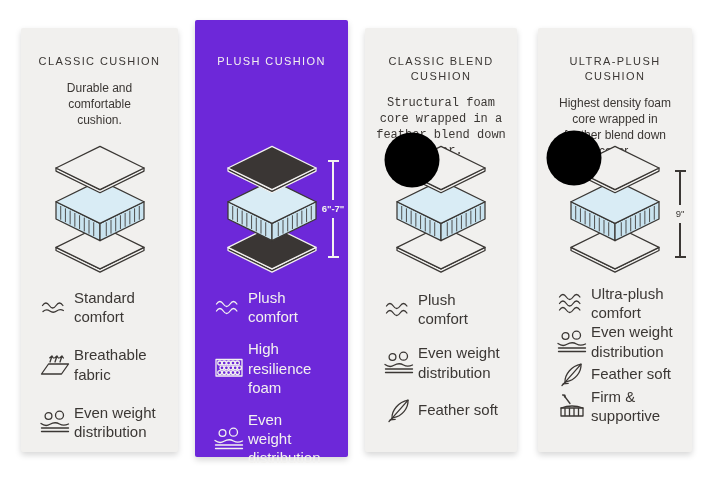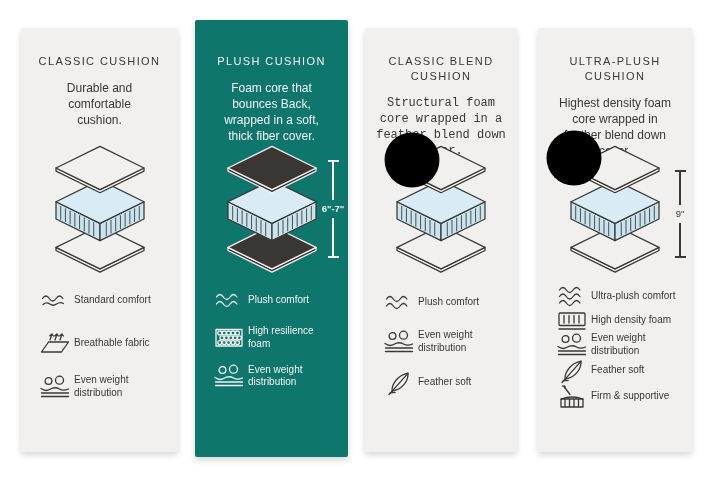--- a/index.html
+++ b/index.html
@@ -1,21 +1,21 @@
 <!DOCTYPE html>
 <html><head>
 <meta charset="utf-8">
 <style>
   html,body{margin:0;padding:0;background:#ffffff;}
   .stage{position:relative;width:720px;height:480px;background:#ffffff;overflow:hidden;
          font-family:"Liberation Sans",sans-serif;color:#3a3734;}
   .card{position:absolute;background:#f1f0ee;border-radius:2px;
         box-shadow:0 3px 6px rgba(0,0,0,.16);color:#3b3734;
         --slab:#f1f0ee;--slabink:#3a3734;--ink:#3a3734;}
-  .card.dark{background:#0f766e;color:#f3f2f0;--slab:#3a3634;--slabink:#f3f2f0;}
+  .card.dark{background:#6d28d9;color:#f3f2f0;--slab:#3a3634;--slabink:#f3f2f0;}
   .c1{left:21px;top:28px;width:157px;height:424px;}
   .c2{left:195px;top:20px;width:153px;height:437px;}
   .c3{left:365px;top:28px;width:152px;height:424px;}
   .c4{left:538px;top:28px;width:154px;height:424px;}
 
   .title{margin:26px 8px 0;text-align:center;font-size:11px;font-weight:normal;
          letter-spacing:1.4px;line-height:1.35;}
   .dark .title{margin-top:34px;}
   .desc{margin:11px auto 0;text-align:center;font-size:12px;line-height:1.34;}
   .c1 .desc{max-width:100px;}
@@ -46,21 +46,21 @@
   .card:not(.dark) .bracket .mlabel{font-weight:normal;}
 
   .features{position:absolute;left:15px;right:4px;display:flex;flex-direction:column;list-style:none;margin:0;padding:0;}
   .c1 .features{top:260px;gap:19px;}
   .c2 .features{top:268px;gap:13px;}
   .c3 .features{top:262px;gap:15px;}
   .c4 .features{top:256px;}
   .feature{display:flex;align-items:center;}
   .ficon{flex:0 0 38px;display:flex;justify-content:center;align-items:center;min-height:24px;}
   .ficon svg *{fill:none;stroke:currentColor;stroke-width:1.3;stroke-linecap:round;stroke-linejoin:round;}
-  .flabel{font-size:10px;line-height:1.28;max-width:92px;}
+  .flabel{font-size:15px;line-height:1.28;max-width:92px;}
   .c2 .flabel{max-width:80px;}
   .c3 .flabel{max-width:84px;}
 </style>
 </head>
 <body>
 
 <svg width="0" height="0" style="position:absolute" aria-hidden="true">
   <defs>
     <g id="cushion-g">
       <path class="slabface" d="M19 131.5 L75 159 L131 131.5 L131 135.5 L75 163 L19 135.5 Z"></path>
@@ -123,21 +123,20 @@
               <path d="M2.5 21.5 h27"></path>
             </svg>
         </span>
         <span class="flabel">Even weight distribution</span>
       </li>
     </ul>
   </section>
 
   <section class="card dark c2">
     <h2 class="title">PLUSH CUSHION</h2>
-    <p class="desc">Foam core that bounces Back, wrapped in a soft, thick fiber cover.</p>
     <div class="illus">
       <svg class="cushion" viewBox="0 0 150 168">
           <use href="#cushion-g"></use>
         </svg>
     </div>
     <div class="bracket">
       <span class="cap"></span>
       <span class="stem"></span>
       <span class="mlabel">6"-7"</span>
       <span class="stem"></span>
@@ -261,30 +260,20 @@
           <svg width="30" height="22" viewBox="0 0 30 22">
               <path d="M2.5 5 q3.4 -5 6.8 0 t6.8 0 t6.8 0"></path>
               <path d="M2.5 11.5 q3.4 -5 6.8 0 t6.8 0 t6.8 0"></path>
               <path d="M2.5 18 q3.4 -5 6.8 0 t6.8 0 t6.8 0"></path>
             </svg>
         </span>
         <span class="flabel">Ultra-plush comfort</span>
       </li>
       <li class="feature">
         <span class="ficon">
-          <svg width="32" height="22" viewBox="0 0 32 22">
-              <rect x="3" y="4" width="26" height="12.5" rx="1"></rect>
-              <path d="M8 6.5 v7.5 M13 6.5 v7.5 M18 6.5 v7.5 M23 6.5 v7.5"></path>
-              <path d="M3 20 h26"></path>
-            </svg>
-        </span>
-        <span class="flabel">High density foam</span>
-      </li>
-      <li class="feature">
-        <span class="ficon">
           <svg width="32" height="24" viewBox="0 0 32 24">
               <circle cx="9.5" cy="6" r="3.4"></circle>
               <circle cx="20.5" cy="5.2" r="4"></circle>
               <path d="M2 13.5 q4.5 3.5 9 0.8 q5 -3 9.5 -0.3 q4 2.4 9 0"></path>
               <path d="M2.5 18 h27"></path>
               <path d="M2.5 21.5 h27"></path>
             </svg>
         </span>
         <span class="flabel">Even weight distribution</span>
       </li>

